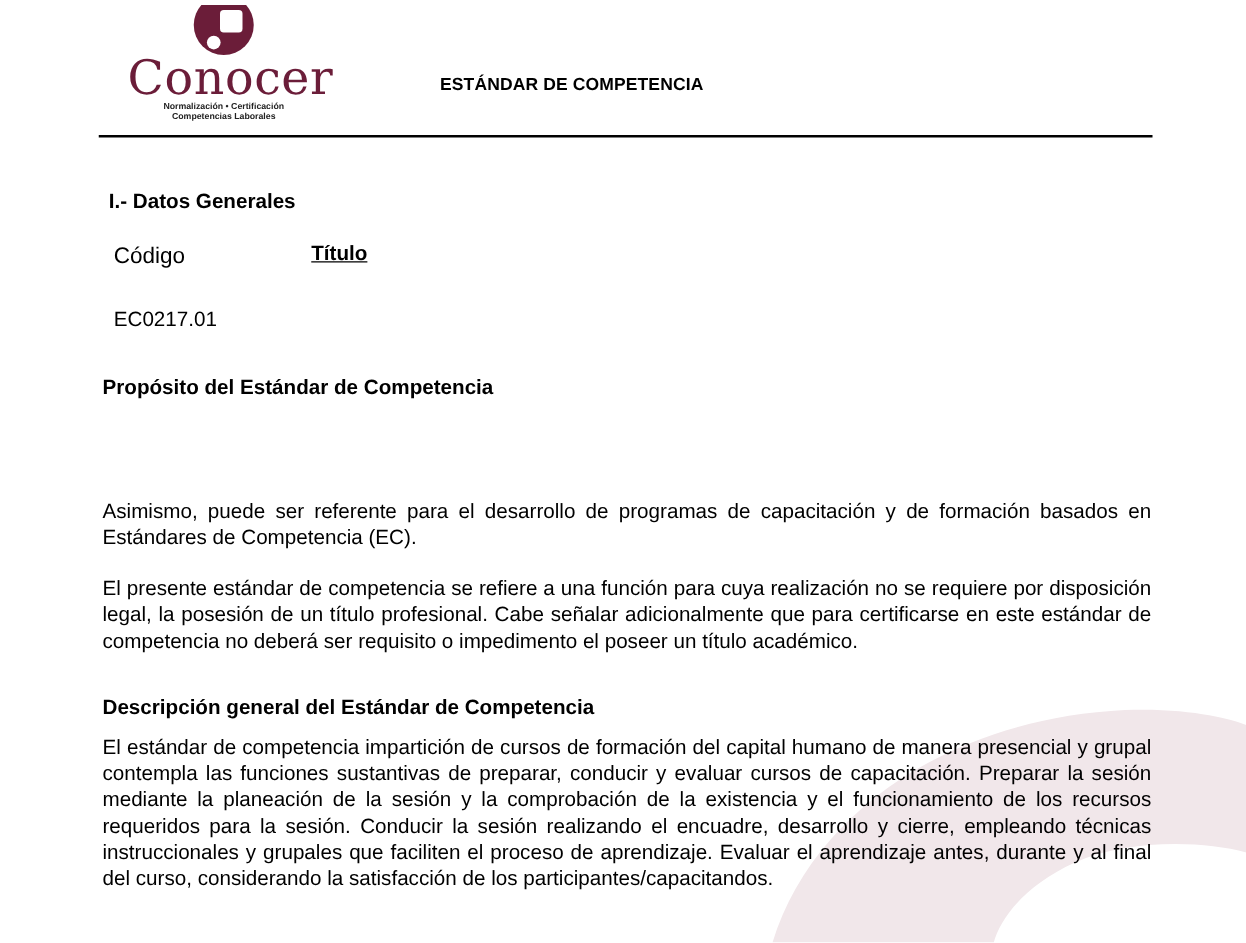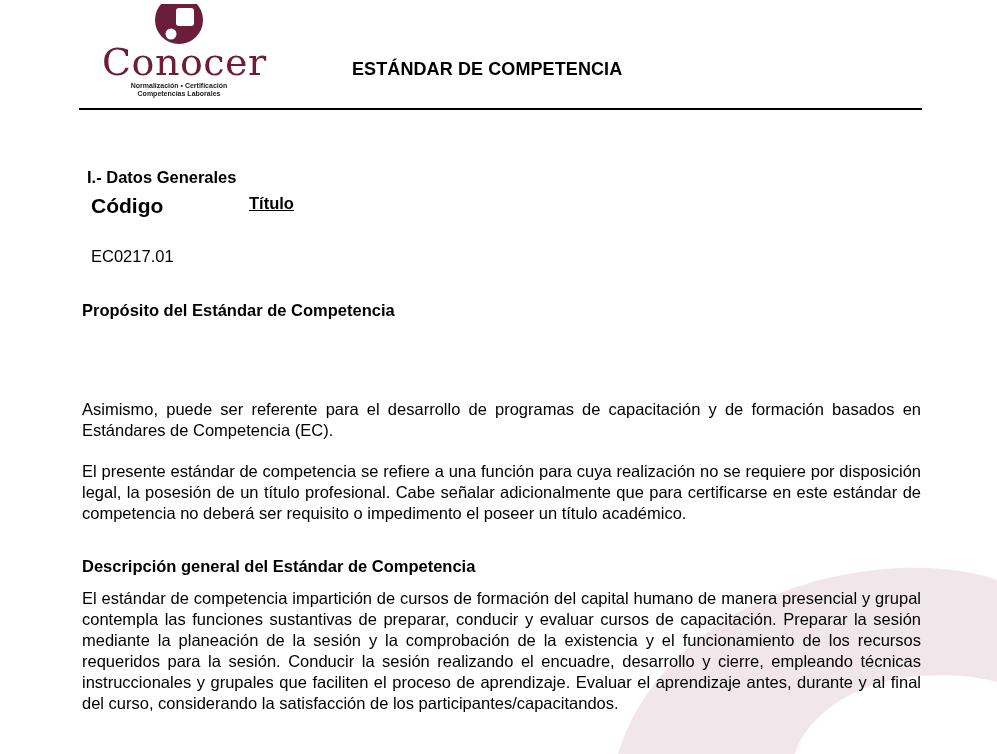--- a/index.html
+++ b/index.html
@@ -16,26 +16,26 @@
       position: absolute; left: 2px; top: 36px;
       font-family: "DejaVu Serif", serif; font-size: 38px; color: #6b1d39;
       letter-spacing: 0.5px; line-height: 44px;
     }
     .logo-tag {
       position: absolute; left: 14px; top: 78px; width: 130px;
       font-size: 7px; font-weight: bold; color: #222; line-height: 8px; text-align: center;
     }
     .doc-title {
       position: absolute; left: 352px; top: 55px;
-      font-size: 18px; font-weight: bold; letter-spacing: 0.1px; text-align: center;
+      font-size: 14px; font-weight: bold; letter-spacing: 0.1px; text-align: center;
     }
     .rule { position: absolute; left: 79px; top: 104px; width: 843px; height: 2px; background: #000; }
 
-    .h-sec { position: absolute; left: 87px; top: 148px; font-size: 16.5px; font-weight: bold; margin-top: 16px; }
-    .col-code-h { position: absolute; left: 91px; top: 190px; font-size: 21px; font-weight: bold; }
+    .h-sec { position: absolute; left: 87px; top: 148px; font-size: 16.5px; font-weight: bold; }
+    .col-code-h { position: absolute; left: 91px; top: 190px; font-size: 18px; font-weight: normal; }
     .col-title-h { position: absolute; left: 249px; top: 190px; font-size: 16.5px; font-weight: bold; text-decoration: underline; }
     .code-val { position: absolute; left: 91px; top: 243px; font-size: 16.5px; }
     .title-val {
       position: absolute; left: 264px; top: 222px; width: 597px;
       font-size: 16.5px; line-height: 21px; text-align: justify; text-align-last: left;
     }
     .title-val span.l1 { display: block; text-align: justify; text-align-last: justify; }
     .title-val span.l2 { display: block; padding-left: 2px; }
 
     .h2 { position: absolute; left: 82px; font-size: 16.5px; font-weight: bold; }

